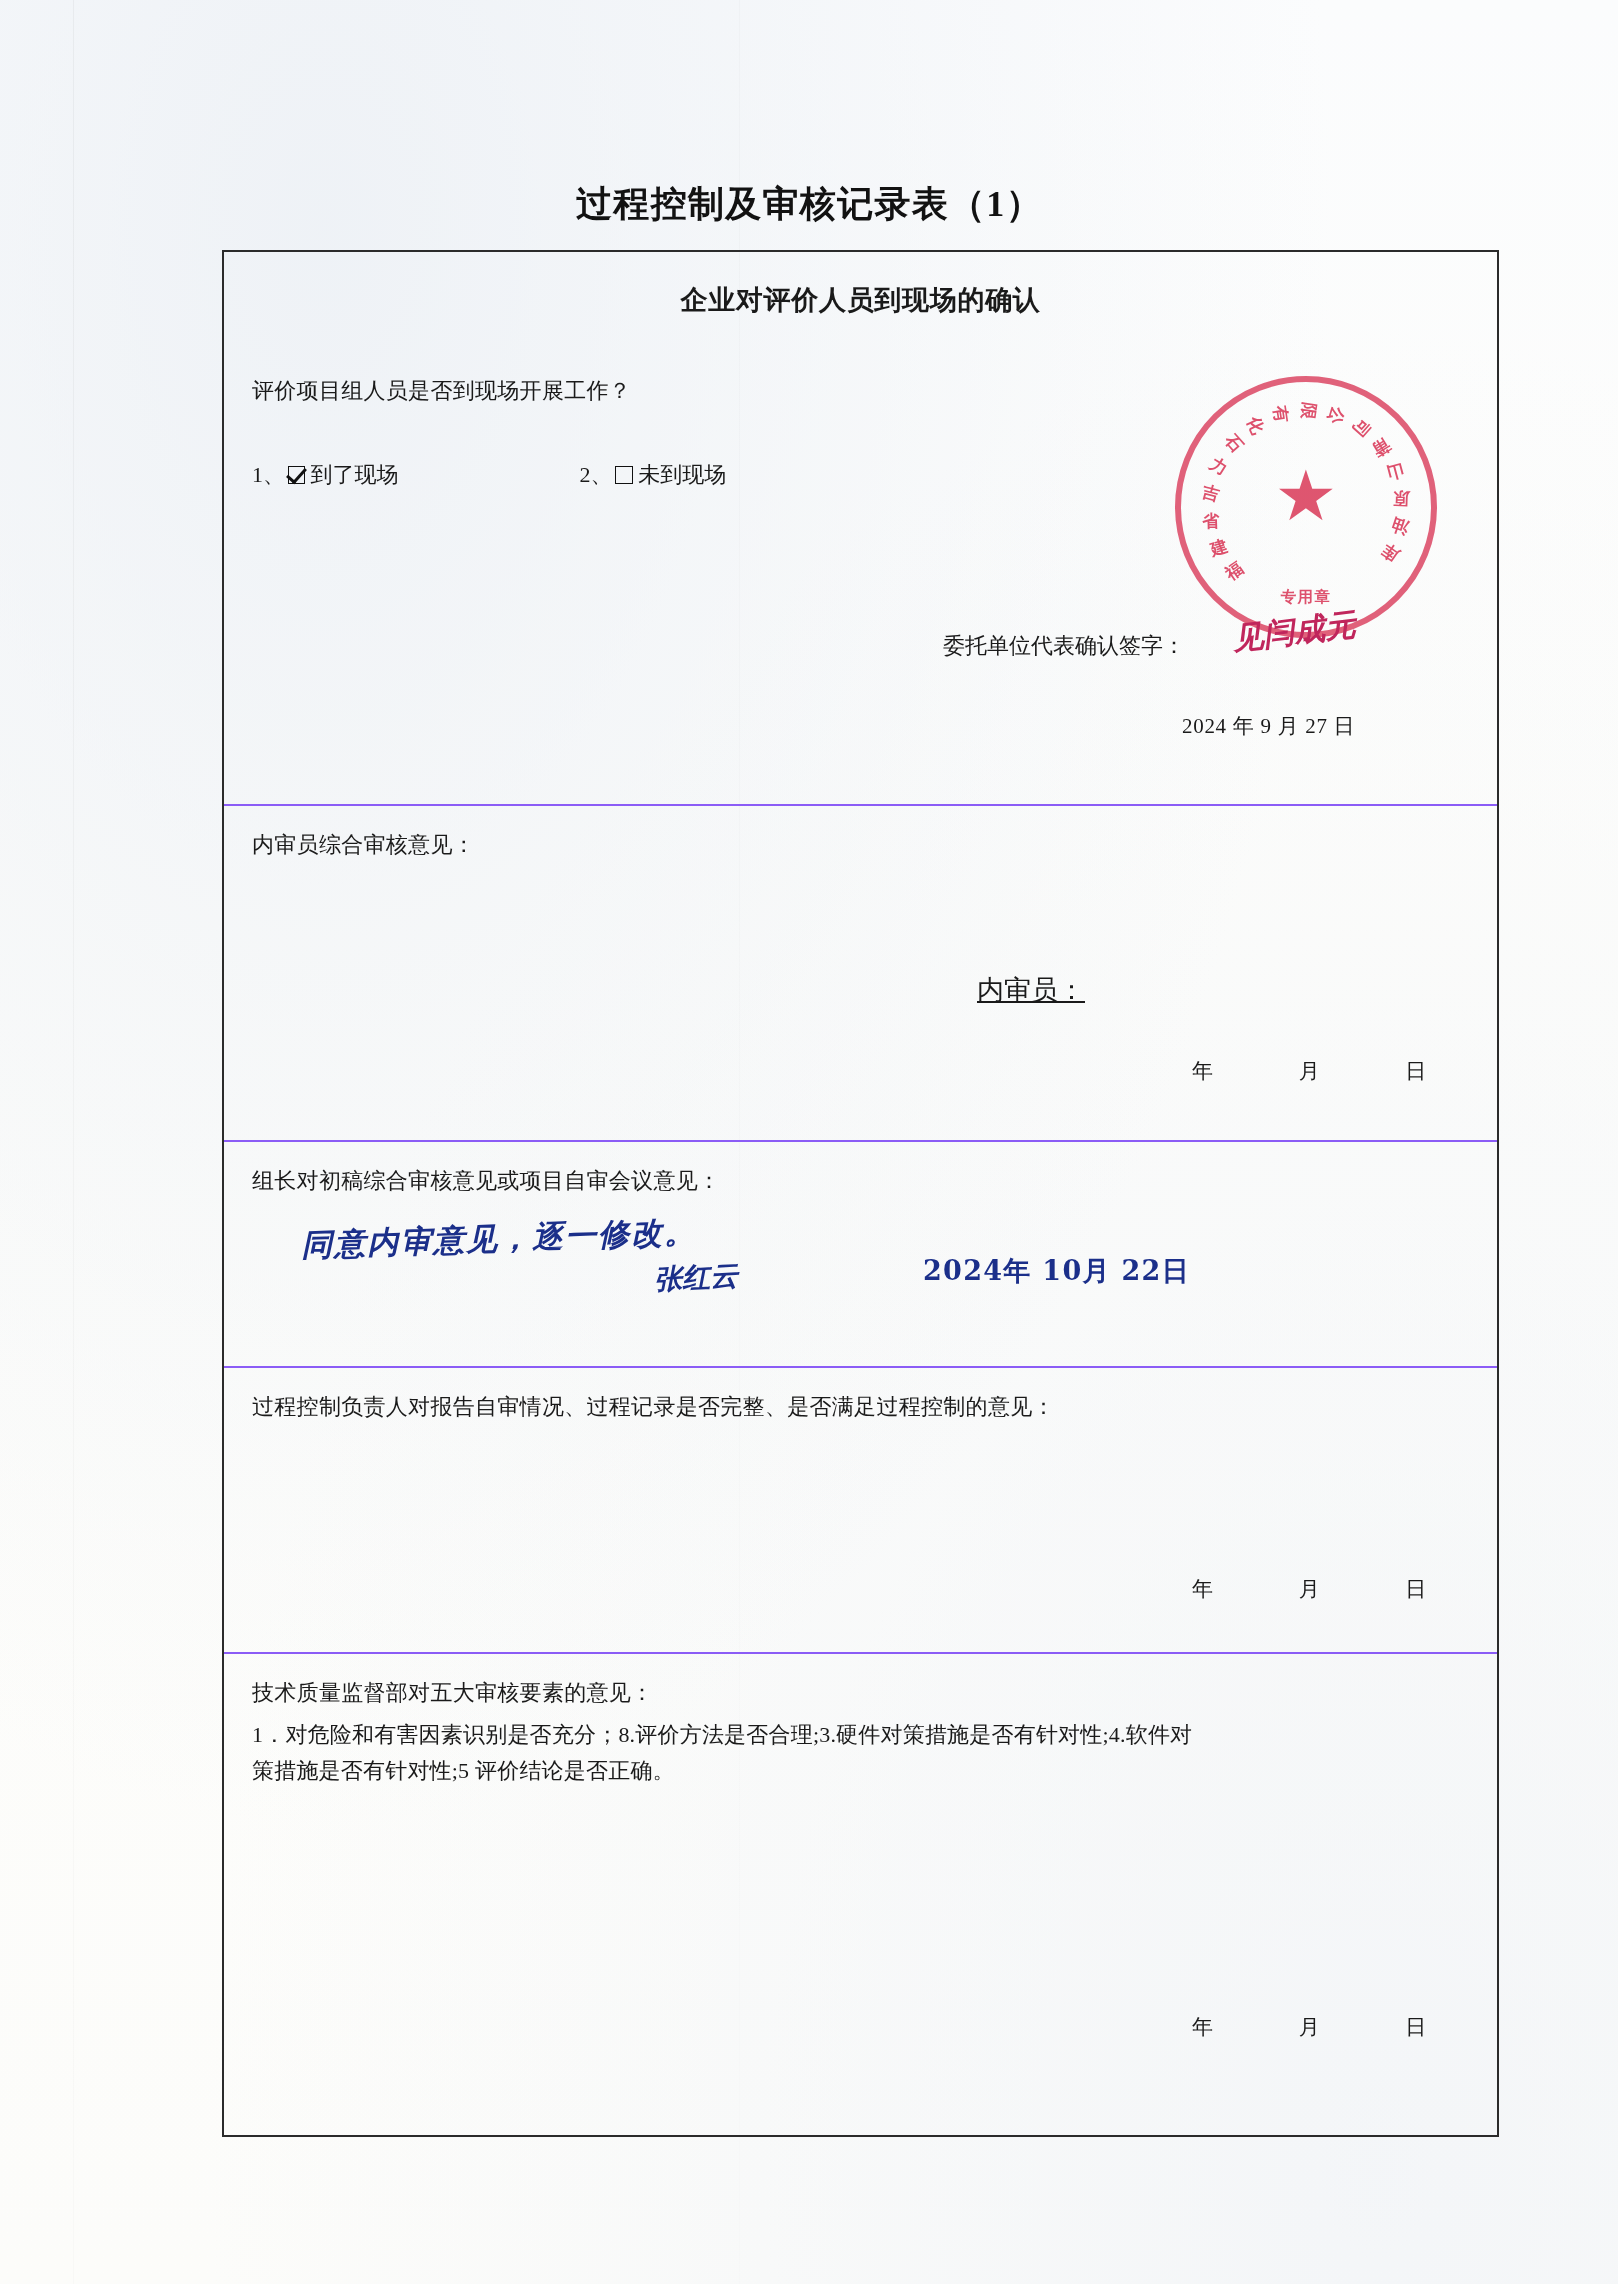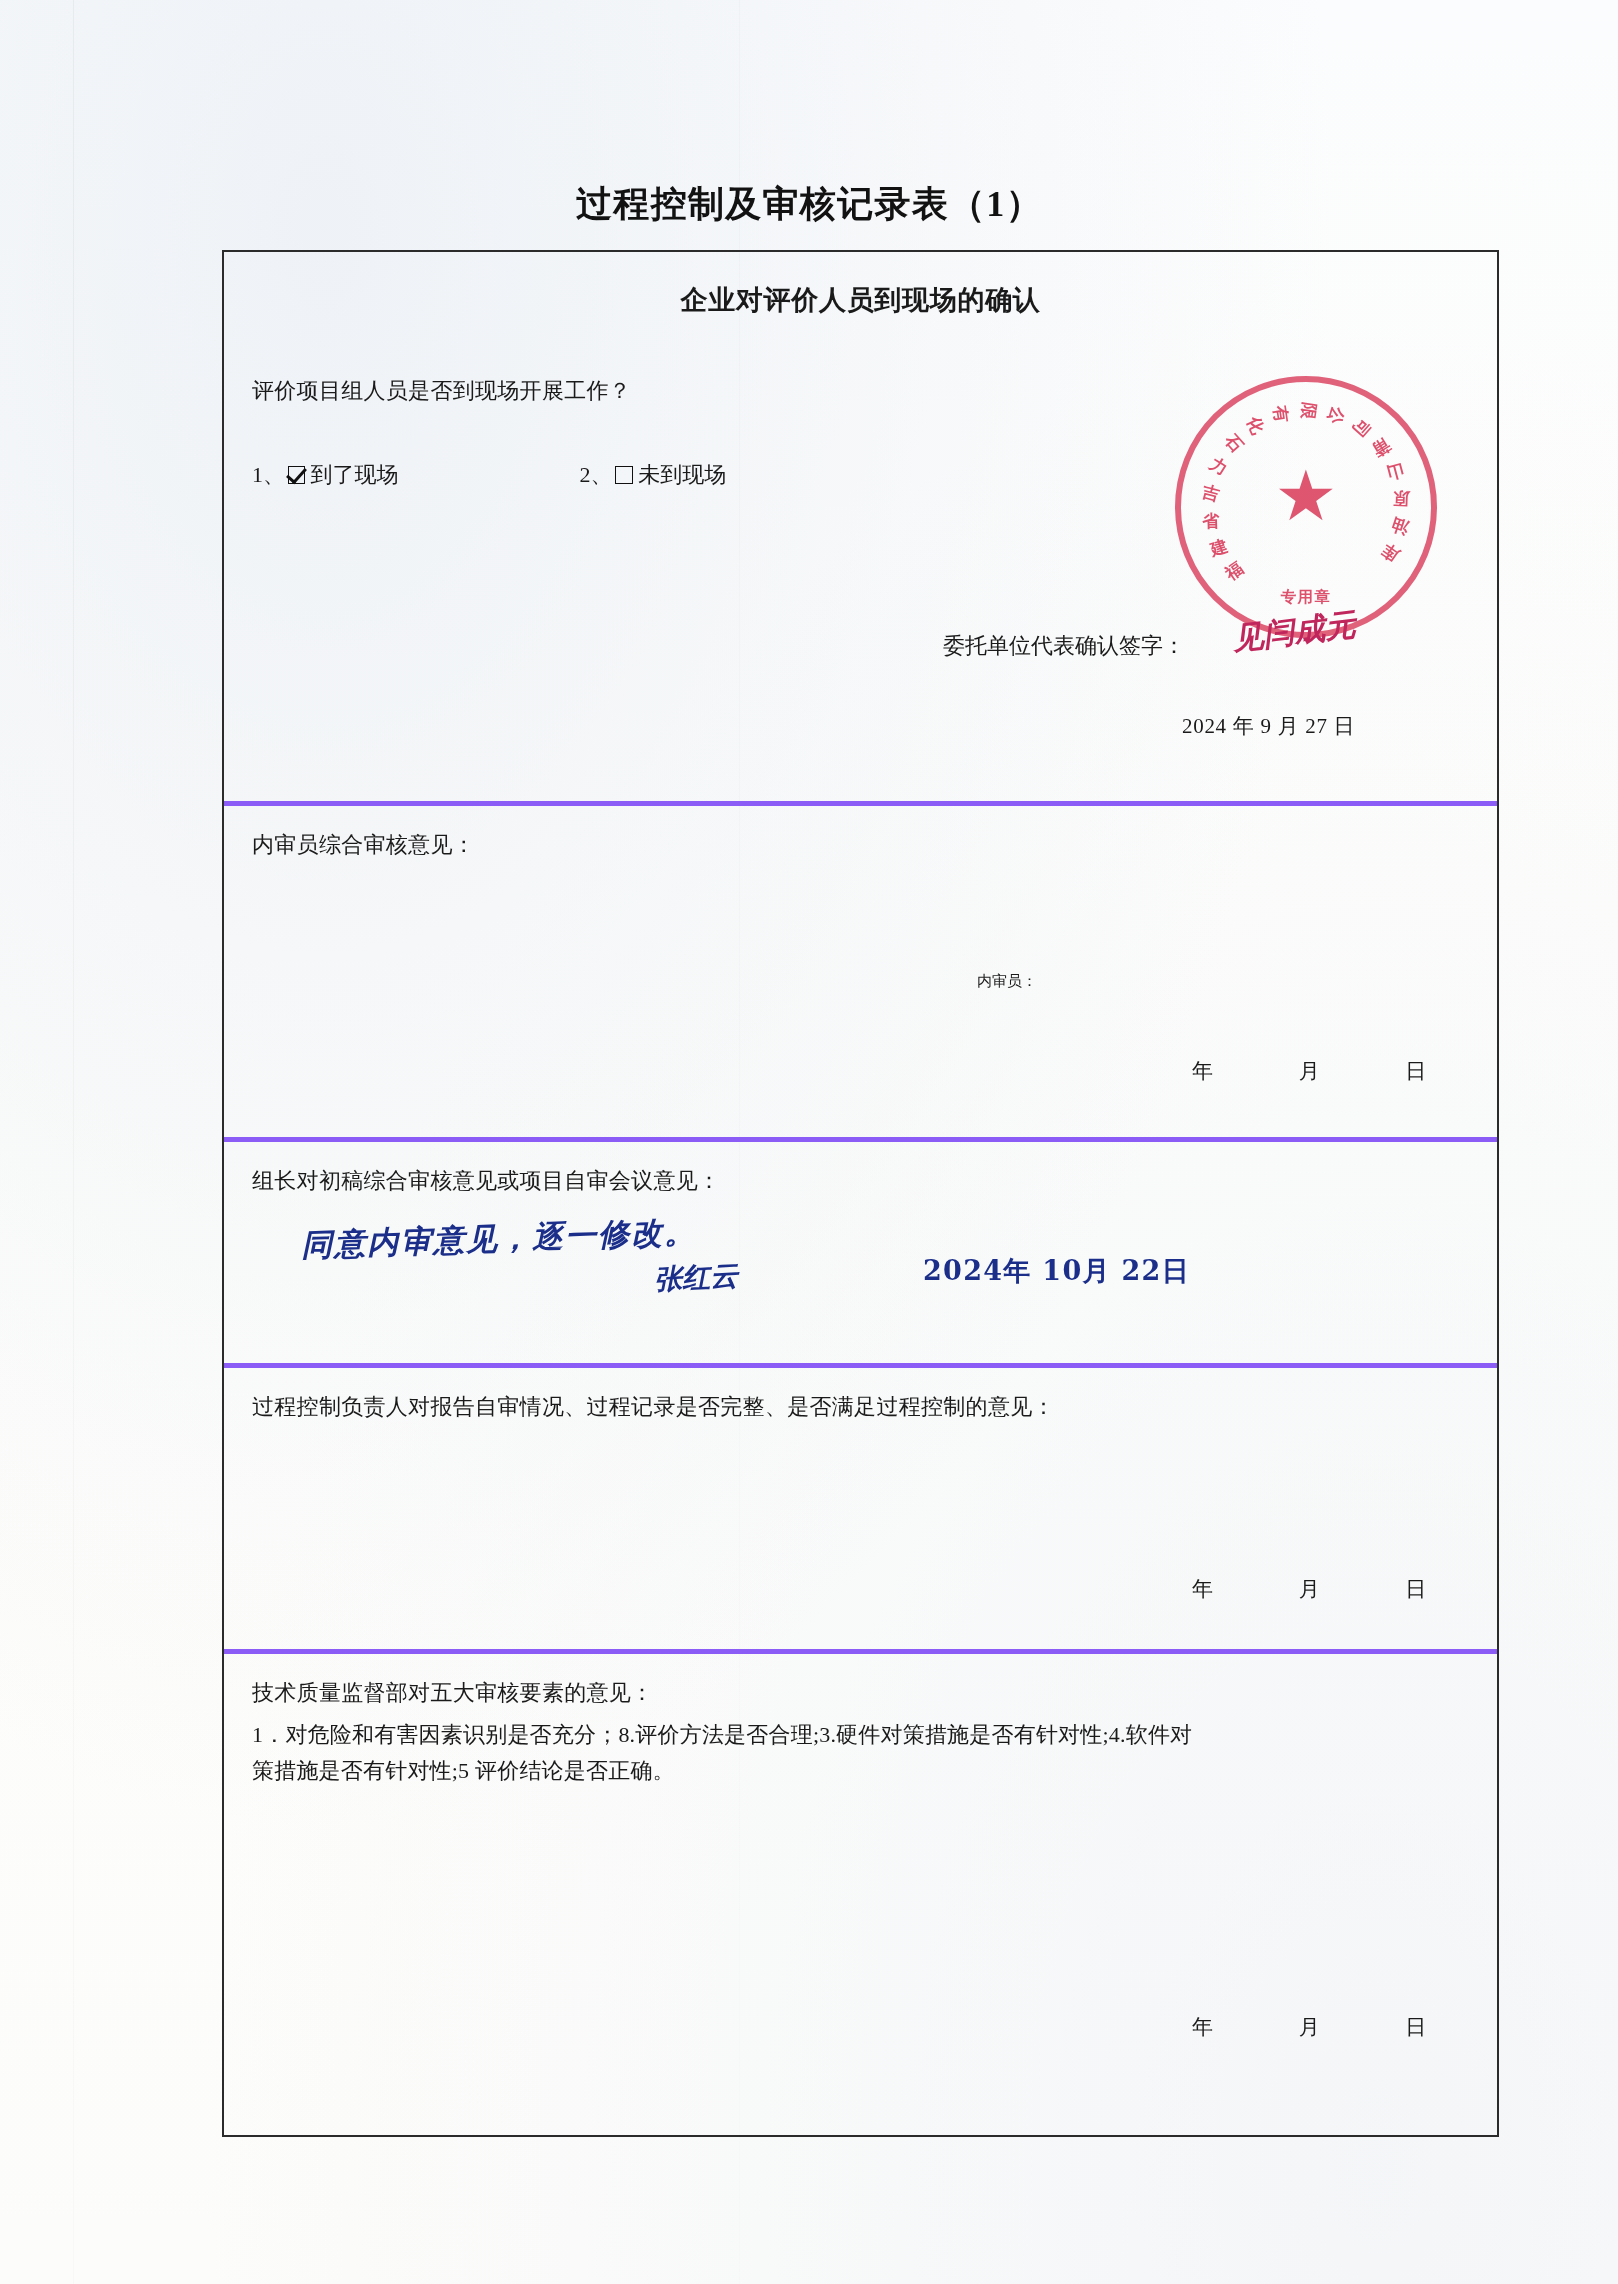--- a/index.html
+++ b/index.html
@@ -50,21 +50,21 @@
   .table {
     position: absolute;
     left: 222px;
     top: 250px;
     width: 1277px;
     border: 2px solid #2b2b2b;
     box-sizing: border-box;
   }
   .row {
     position: relative;
-    border-bottom: 5px solid #8b5cf6;
+    border-bottom: 2px solid #8b5cf6;
     box-sizing: border-box;
     padding: 0;
   }
   .row:last-child { border-bottom: none; }
 
   .r1 { height: 524px; }
   .r2 { height: 312px; }
   .r3 { height: 202px; }
   .r4 { height: 262px; }
   .r5 { height: 457px; }
@@ -125,21 +125,22 @@
     font-size: 21px;
     letter-spacing: 0.7px;
   }
   .cell-label {
     font-size: 22px;
     margin: 24px 0 0 28px;
     letter-spacing: 0.3px;
   }
   .inner-label {
     position: absolute;
-    font-size: 15px;
+    font-size: 27px;
+    text-decoration: underline;
   }
   .ymd {
     position: absolute;
     font-size: 21px;
     letter-spacing: 0.7px;
   }
   .ymd span { display: inline-block; }
   .ymd .y { margin-right: 79px; }
   .ymd .m { margin-right: 79px; }
 

